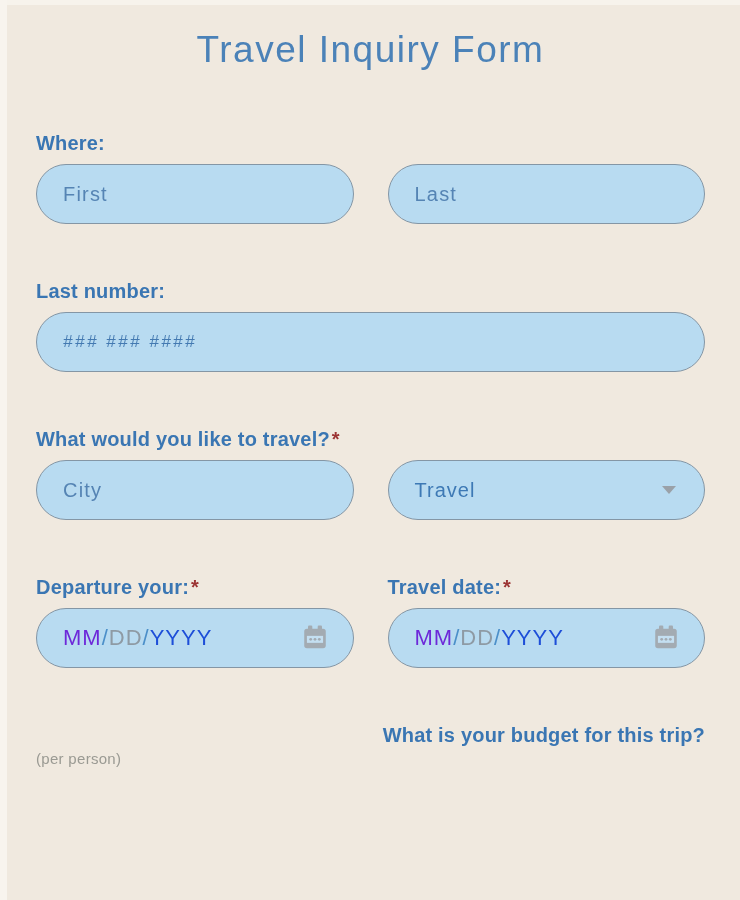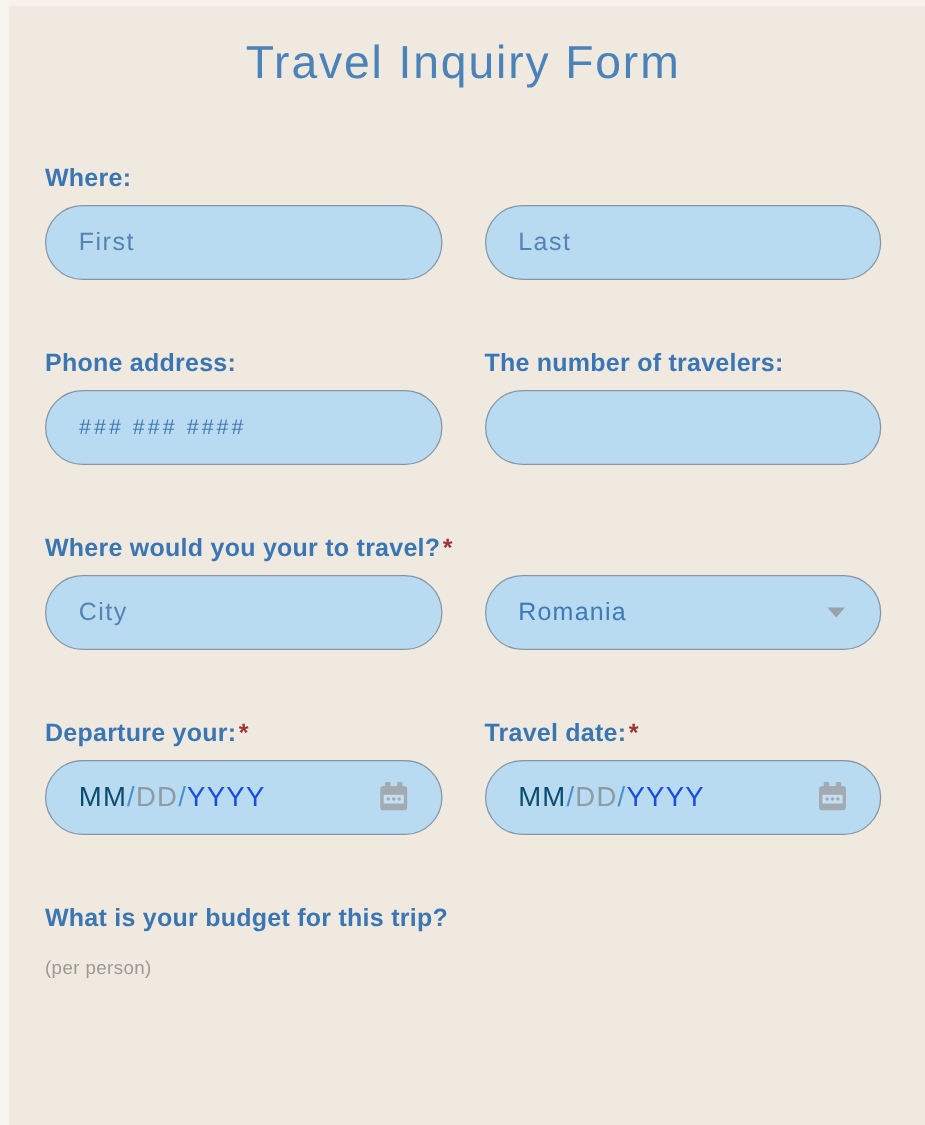--- a/index.html
+++ b/index.html
@@ -99,26 +99,26 @@
     border-right: 7px solid transparent;
     border-top: 8px solid #9aa1a8;
     margin-right: 4px;
   }
   .date-pill { justify-content: space-between; }
   .date-text {
     font-size: 22px;
     letter-spacing: 1px;
     white-space: nowrap;
   }
-  .seg-gray   { color: #0c4a6e; }
+  .seg-gray   { color: #6d28d9; }
   .seg-gray2  { color: #8e9aa4; }
   .seg-gray3  { color: #1d4ed8; }
   .seg-slash  { color: #4b8fc9; }
   .calendar-icon { flex: 0 0 auto; }
-  .budget-label { margin-bottom: 20px; }
+  .budget-label { margin-bottom: 4px; text-align: right; }
   .budget-sublabel {
     font-size: 15px;
     color: #9a9a93;
     letter-spacing: 0.3px;
     line-height: 18px;
   }
 </style>
 </head>
 <body>
 
@@ -138,39 +138,35 @@
       <div class="col">
         <input class="pill" type="text" placeholder="Last" style="">
       </div>
     </div>
   </div>
 
 
   <div class="section">
     <div class="row">
       <div class="col">
-        <label class="field-label">Phone address:</label>
+        <label class="field-label">Last number:</label>
         <input class="pill phone-input" type="text" placeholder="### ### ####" style="">
       </div>
-      <div class="col">
-        <label class="field-label">The number of travelers:</label>
-        <input class="pill" type="text" style="">
-      </div>
-    </div>
-  </div>
-
-  <div class="section">
-    <label class="field-label"><span>Where would you your to travel?</span><span class="required">*</span></label>
+    </div>
+  </div>
+
+  <div class="section">
+    <label class="field-label"><span>What would you like to travel?</span><span class="required">*</span></label>
     <div class="row">
       <div class="col">
         <input class="pill" type="text" placeholder="City" style="">
       </div>
       <div class="col">
         <div class="pill select-pill">
-          <span class="select-value">Romania</span>
+          <span class="select-value">Travel</span>
           <span class="caret-down"></span>
         </div>
       </div>
     </div>
   </div>
 
   <div class="section">
     <div class="row">
       <div class="col">
         <label class="field-label"><span>Departure your:</span><span class="required">*</span></label>

